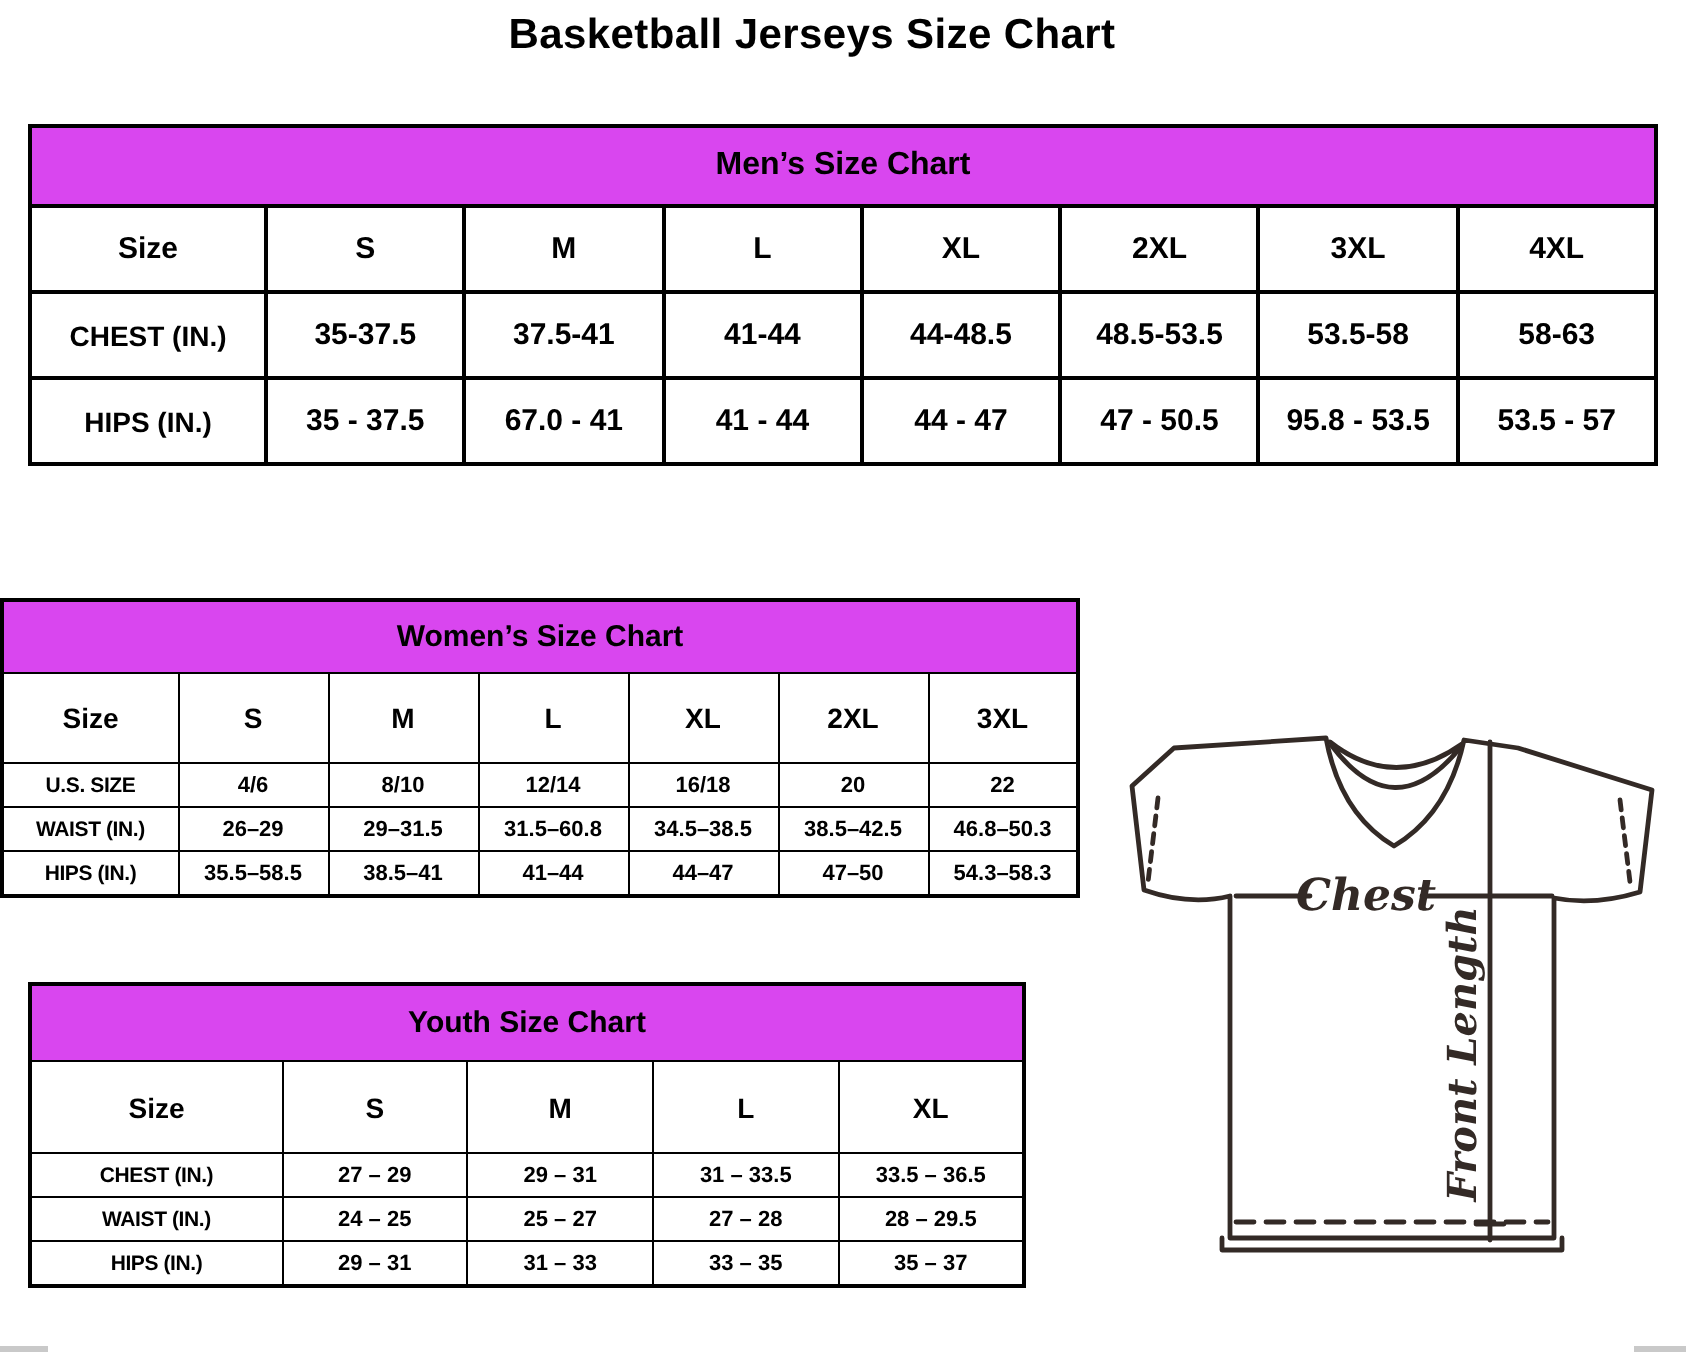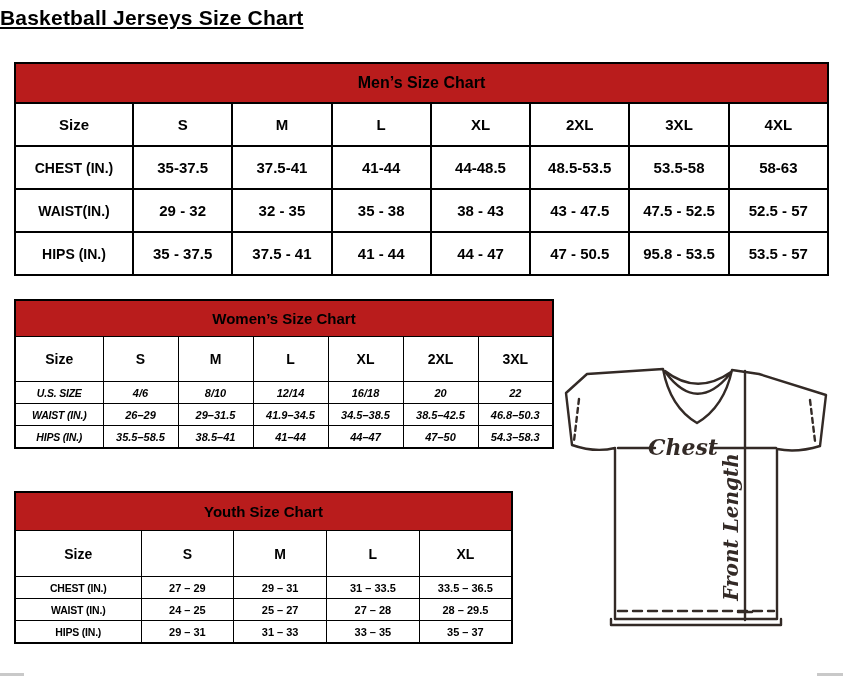--- a/index.html
+++ b/index.html
@@ -2,43 +2,43 @@
 <html><head>
 <meta charset="utf-8">
 <style>
   html,body{margin:0;padding:0;background:#fff;}
   #canvas{
     position:relative;width:843px;height:679px;background:#ffffff;
     font-family:"Liberation Sans",sans-serif;color:#000;overflow:hidden;
   }
   .title{
     position:absolute;top:6px;left:0;width:812px;margin:0;
-    text-align:left;font-size:21px;font-weight:bold;letter-spacing:.2px;text-decoration:underline;
+    text-align:center;font-size:21px;font-weight:bold;letter-spacing:.2px;
   }
   .tbl{position:absolute;}
   .tbl table{border-collapse:collapse;table-layout:fixed;background:#fff;border:2px solid #000;}
   .tbl th,.tbl td{
     border:1px solid #000;text-align:center;vertical-align:middle;
     font-weight:bold;padding:0;overflow:hidden;white-space:nowrap;
   }
-  .banner{background:#b91c1c;border-bottom:2px solid #000;}
+  .banner{background:#d946ef;border-bottom:2px solid #000;}
   
   .men{left:14px;top:62px;}
   .men table{width:815px;}
   .men th,.men td{border-width:2px;}
   .men .banner{height:38px;font-size:16px;}
   .men .sizerow th{height:41px;font-size:15px;}
   .men .datarow th,.men .datarow td{height:41px;font-size:15px;}
   .men .datarow th{font-size:14px;}
   
-  .women{left:14px;top:299px;}
+  .women{left:0;top:299px;}
   .women table{width:540px;}
   .women .banner{height:35px;font-size:15px;}
   .women .sizerow th{height:44px;font-size:14px;}
-  .women .datarow th,.women .datarow td{height:21px;font-size:11px;font-style:italic;}
+  .women .datarow th,.women .datarow td{height:21px;font-size:11px;}
   .women .datarow th{font-size:10.5px;letter-spacing:-.2px;}
   
   .youth{left:14px;top:491px;}
   .youth table{width:499px;}
   .youth .banner{height:37px;font-size:15px;margin-left:39px;}
   .youth .sizerow th{height:45px;font-size:14px;}
   .youth .datarow th,.youth .datarow td{height:21px;font-size:11px;}
   .youth .datarow th{font-size:10.5px;letter-spacing:-.2px;}
   
   .jersey{position:absolute;left:562px;top:362px;width:272px;height:266px;}
@@ -80,33 +80,23 @@
             <th>CHEST (IN.)</th>
             <td>35-37.5</td>
             <td>37.5-41</td>
             <td>41-44</td>
             <td>44-48.5</td>
             <td>48.5-53.5</td>
             <td>53.5-58</td>
             <td>58-63</td>
           </tr>
           <tr class="datarow">
-            <th>WAIST(IN.)</th>
-            <td>29 - 32</td>
-            <td>32 - 35</td>
-            <td>35 - 38</td>
-            <td>38 - 43</td>
-            <td>43 - 47.5</td>
-            <td>47.5 - 52.5</td>
-            <td>52.5 - 57</td>
-          </tr>
-          <tr class="datarow">
             <th>HIPS (IN.)</th>
             <td>35 - 37.5</td>
-            <td>37.5 - 41</td>
+            <td>67.0 - 41</td>
             <td>41 - 44</td>
             <td>44 - 47</td>
             <td>47 - 50.5</td>
             <td>95.8 - 53.5</td>
             <td>53.5 - 57</td>
           </tr>
         </tbody>
     </table>
   </div>
 
@@ -137,21 +127,21 @@
             <td>8/10</td>
             <td>12/14</td>
             <td>16/18</td>
             <td>20</td>
             <td>22</td>
           </tr>
           <tr class="datarow">
             <th>WAIST (IN.)</th>
             <td>26–29</td>
             <td>29–31.5</td>
-            <td>41.9–34.5</td>
+            <td>31.5–60.8</td>
             <td>34.5–38.5</td>
             <td>38.5–42.5</td>
             <td>46.8–50.3</td>
           </tr>
           <tr class="datarow">
             <th>HIPS (IN.)</th>
             <td>35.5–58.5</td>
             <td>38.5–41</td>
             <td>41–44</td>
             <td>44–47</td>

